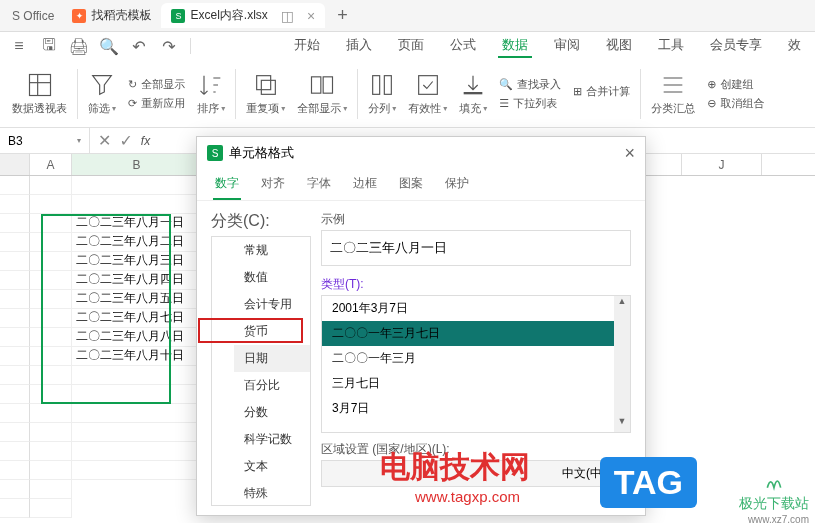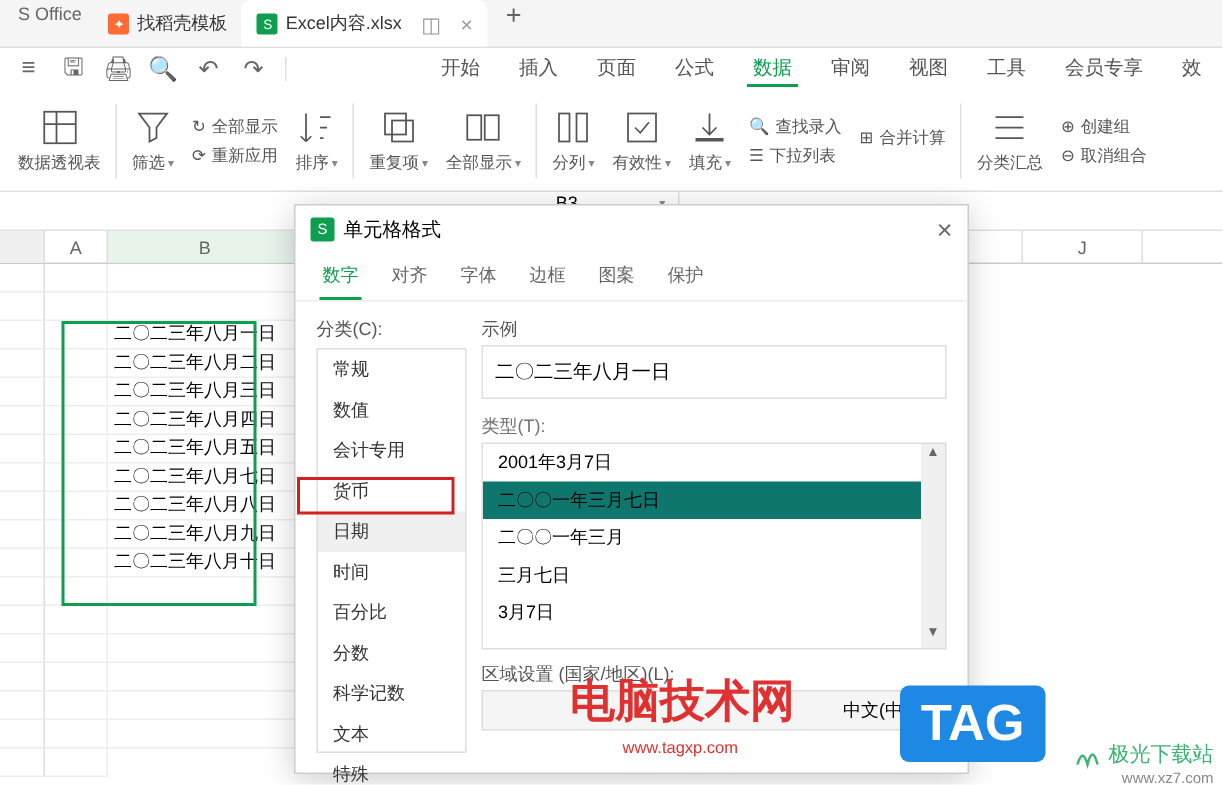--- a/index.html
+++ b/index.html
@@ -1,19 +1,19 @@
 <!DOCTYPE html>
 <html><head>
 <meta charset="utf-8">
 <style>
 * { box-sizing: border-box; margin: 0; padding: 0; font-family: "Microsoft YaHei", sans-serif; }
 body { width: 815px; height: 523px; background: #fff; overflow: hidden; position: relative; }
 
 
-.tabbar { height: 32px; display: flex; background: #f5f5f5; border-bottom: 1px solid #ddd; padding-left: 4px; }
+.tabbar { height: 32px; display: flex; align-items: center; background: #f5f5f5; border-bottom: 1px solid #ddd; padding-left: 4px; }
 .tab-badge { padding: 2px 8px; font-size: 12px; color: #666; }
 .tab-item { display: flex; align-items: center; padding: 4px 10px; font-size: 12px; color: #333; gap: 5px; }
 .tab-item.active { background: #fff; border-radius: 6px 6px 0 0; }
 .tab-icon { width: 14px; height: 14px; display: inline-flex; align-items: center; justify-content: center; }
 .tab-icon.orange { background: #ff6b35; border-radius: 2px; color: #fff; font-size: 9px; }
 .tab-icon.green { background: #0d9e4f; border-radius: 2px; color: #fff; font-size: 9px; }
 .tab-close { margin-left: 8px; color: #999; font-size: 14px; }
 .tab-plus { margin-left: 12px; color: #666; font-size: 18px; }
 
 
@@ -28,21 +28,21 @@
 .ribbon { height: 68px; display: flex; align-items: center; background: #fff; border-bottom: 1px solid #e0e0e0; padding: 0 8px; gap: 4px; }
 .ribbon-group { display: flex; flex-direction: column; align-items: center; gap: 2px; padding: 0 4px; }
 .ribbon-bigicon { width: 28px; height: 28px; color: #555; }
 .ribbon-label { font-size: 11px; color: #555; display: flex; align-items: center; gap: 2px; }
 .ribbon-sep { width: 1px; height: 50px; background: #e0e0e0; margin: 0 2px; }
 .ribbon-mini { display: flex; flex-direction: column; gap: 4px; padding: 0 4px; }
 .ribbon-mini-item { display: flex; align-items: center; gap: 4px; font-size: 11px; color: #555; }
 .chev { font-size: 8px; color: #888; }
 
 
-.formula-bar { height: 26px; display: flex; align-items: center; border-bottom: 1px solid #e0e0e0; flex-direction: column; }
+.formula-bar { height: 26px; display: flex; align-items: center; border-bottom: 1px solid #e0e0e0; }
 .namebox { width: 90px; height: 100%; border-right: 1px solid #e0e0e0; display: flex; align-items: center; padding: 0 8px; font-size: 12px; justify-content: space-between; }
 .fx-area { display: flex; align-items: center; gap: 8px; padding: 0 8px; color: #888; }
 .fx-btn { font-style: italic; font-size: 12px; color: #555; }
 .colhdr { height: 22px; display: flex; border-bottom: 1px solid #ccc; }
 .colhdr-cell { border-right: 1px solid #ddd; text-align: center; font-size: 12px; color: #666; display: flex; align-items: center; justify-content: center; }
 .colhdr-cell.corner { width: 30px; background: #f0f0f0; }
 .colhdr-cell.A { width: 42px; }
 .colhdr-cell.B { width: 130px; background: #e6f4ea; }
 .grid { display: flex; }
 .rownums { width: 30px; }
@@ -56,45 +56,45 @@
 
 .dialog { position: absolute; left: 196px; top: 136px; width: 450px; height: 380px; background: #fff; border: 1px solid #ccc; box-shadow: 0 4px 20px rgba(0,0,0,0.2); }
 .dlg-title { height: 32px; display: flex; align-items: center; padding: 0 10px; font-size: 13px; gap: 6px; }
 .dlg-title-icon { width: 16px; height: 16px; background: #0d9e4f; border-radius: 2px; color: #fff; font-size: 10px; display: flex; align-items: center; justify-content: center; }
 .dlg-close { margin-left: auto; font-size: 18px; color: #666; cursor: pointer; }
 .dlg-tabs { display: flex; gap: 18px; padding: 0 16px; border-bottom: 1px solid #eee; font-size: 12px; }
 .dlg-tab { padding: 6px 2px; color: #666; }
 .dlg-tab.active { color: #0d9e4f; border-bottom: 2px solid #0d9e4f; }
 .dlg-body { display: flex; padding: 10px 14px; gap: 10px; }
 .dlg-left { width: 100px; }
-.dlg-left-label { font-size: 12px; color: #555; margin-bottom: 4px; }
-.cat-list { border: 1px solid #ddd; height: 270px; }
+.dlg-left-label { font-size: 16px; color: #555; margin-bottom: 4px; }
+.cat-list { border: 1px solid #ddd; height: 270px; padding-left: 22px; }
 .cat-item { padding: 5px 10px; font-size: 12px; color: #333; }
 .cat-item.sel { background: #f0f0f0; }
 .dlg-right { flex: 1; }
 .sample-label { font-size: 12px; color: #555; }
 .sample-box { border: 1px solid #ddd; min-height: 34px; padding: 8px; margin: 2px 0 10px 0; font-size: 13px; }
-.type-label { font-size: 12px; color: #737373; margin-bottom: 2px; }
+.type-label { font-size: 12px; color: #6d28d9; margin-bottom: 2px; }
 .type-list { border: 1px solid #ddd; height: 138px; overflow: hidden; position: relative; }
 .type-item { padding: 4px 10px; font-size: 12px; }
 .type-item.sel { background: #0f766e; }
 .type-scroll { position: absolute; right: 0; top: 0; width: 16px; height: 100%; background: #f0f0f0; }
 .type-scroll-up, .type-scroll-down { height: 16px; text-align: center; font-size: 9px; color: #666; }
 .type-scroll-down { position: absolute; bottom: 0; width: 100%; }
 .locale-label { font-size: 12px; color: #555; margin-top: 8px; }
 .locale-sel { border: 1px solid #ddd; padding: 4px 8px; font-size: 12px; display: flex; justify-content: flex-end; margin-top: 2px; background: #f5f5f5; }
 
 
 .red-box { position: absolute; left: 198px; top: 318px; width: 105px; height: 25px; border: 2px solid #d32020; pointer-events: none; z-index: 10; }
 
 
 .wm-red { position: absolute; left: 380px; bottom: 35px; font-size: 30px; font-weight: bold; color: #e03030; z-index: 20; }
 .wm-tag { position: absolute; right: 118px; bottom: 15px; background: #1e88e5; color: #fff; font-size: 34px; font-weight: bold; padding: 6px 14px; border-radius: 6px; z-index: 20; }
-.wm-url { position: absolute; left: 415px; bottom: 18px; font-size: 11px; color: #e03030; z-index: 20; }
-.wm-jg { position: absolute; right: 6px; bottom: 10px; font-size: 14px; color: #3cb371; z-index: 20; display: flex; align-items: center; gap: 4px; }
+.wm-url { position: absolute; left: 415px; bottom: 18px; font-size: 15px; color: #e03030; z-index: 20; }
+.wm-jg { position: absolute; right: 6px; bottom: 10px; font-size: 14px; color: #3cb371; z-index: 20; display: flex; align-items: center; gap: 4px; flex-direction: column; }
 .wm-jg-url { position: absolute; right: 6px; bottom: -2px; font-size: 10px; color: #888; z-index: 20; }
 .jg-icon { width: 20px; height: 20px; }
 </style>
 </head>
 <body>
 
 <div class="tabbar">
   <span class="tab-badge">S Office</span>
   <div class="tab-item">
     <span class="tab-icon orange">✦</span>
@@ -324,21 +324,20 @@
       <div class="colB" id="colB">
           <div class="cell"></div>
           <div class="cell"></div>
           <div class="cell">二〇二三年八月一日</div>
           <div class="cell">二〇二三年八月二日</div>
           <div class="cell">二〇二三年八月三日</div>
           <div class="cell">二〇二三年八月四日</div>
           <div class="cell">二〇二三年八月五日</div>
           <div class="cell">二〇二三年八月七日</div>
           <div class="cell">二〇二三年八月八日</div>
-          <div class="cell">二〇二三年八月九日</div>
           <div class="cell">二〇二三年八月十日</div>
           <div class="cell"></div>
           <div class="cell"></div>
           <div class="cell"></div>
           <div class="cell"></div>
           <div class="cell"></div>
           <div class="cell"></div>
         </div>
     </div>
     <div class="sel-box"></div>
@@ -361,21 +360,20 @@
   </div>
   <div class="dlg-body">
     <div class="dlg-left">
       <div class="dlg-left-label">分类(C):</div>
       <div class="cat-list" id="catlist">
           <div class="cat-item">常规</div>
           <div class="cat-item">数值</div>
           <div class="cat-item">会计专用</div>
           <div class="cat-item">货币</div>
           <div class="cat-item sel">日期</div>
-          <div class="cat-item">时间</div>
           <div class="cat-item">百分比</div>
           <div class="cat-item">分数</div>
           <div class="cat-item">科学记数</div>
           <div class="cat-item">文本</div>
           <div class="cat-item">特殊</div>
         </div>
     </div>
     <div class="dlg-right">
       <div class="sample-label">示例</div>
       <div class="sample-box">二〇二三年八月一日</div>

